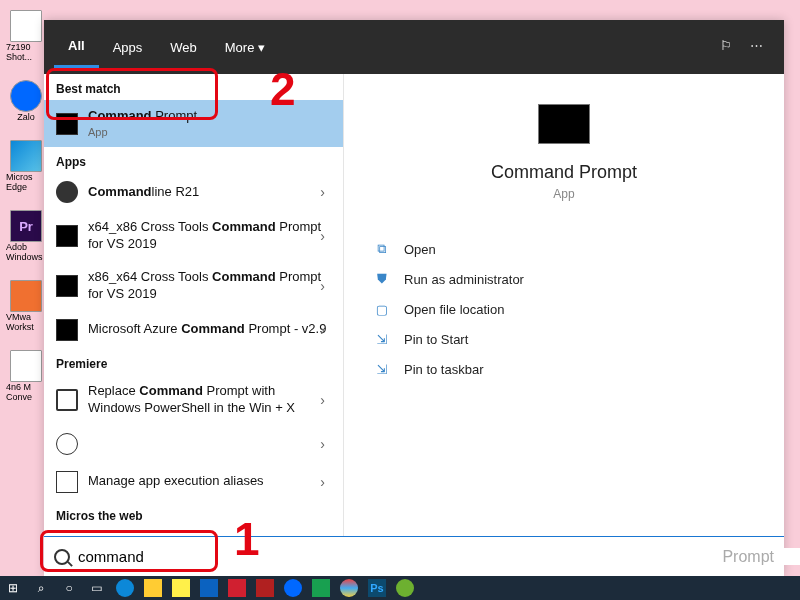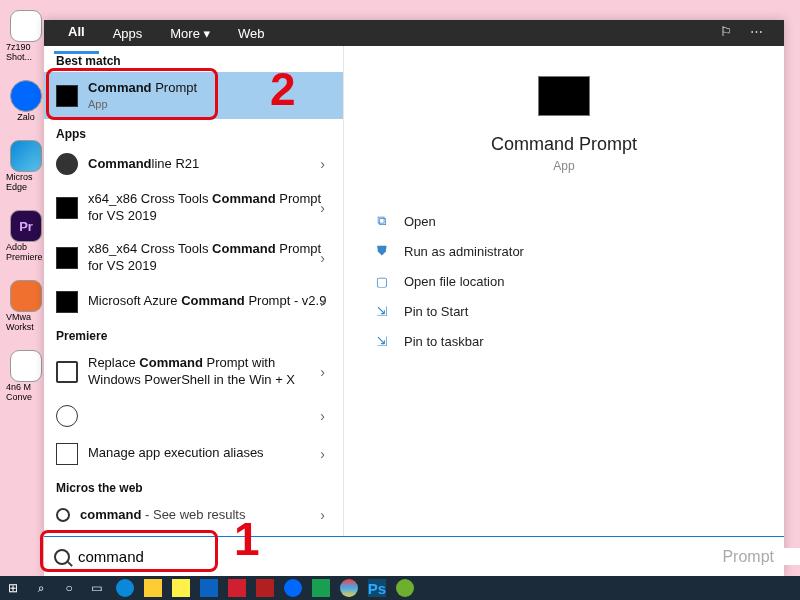--- a/index.html
+++ b/index.html
@@ -1,24 +1,24 @@
 <!DOCTYPE html>
 <html><head>
 <meta charset="utf-8">
 <style>
 *{box-sizing:border-box;margin:0;padding:0;font-family:"Segoe UI",Arial,sans-serif}
 body{width:800px;height:600px;background:#f9cdd9;overflow:hidden;position:relative}
 .desktop-icons{position:absolute;left:6px;top:10px;display:flex;flex-direction:column;gap:18px}
 .dicon{width:40px;display:flex;flex-direction:column;align-items:center;font-size:9px;color:#000}
-.dicon .sq{width:32px;height:32px;background:#fff;border:1px solid #999;border-radius:9px}
+.dicon .sq{width:32px;height:32px;background:#fff;border:1px solid #999;border-radius:1px}
 .dicon.edge .sq{background:linear-gradient(135deg,#0c88d8,#59c2e8)}
 .dicon.pr .sq{background:#2a0a4a;color:#d9a9ff;font-weight:bold;font-size:13px;display:flex;align-items:center;justify-content:center}
 .dicon.vm .sq{background:#f07030}
 .search-panel{position:absolute;left:44px;top:20px;width:740px;height:556px;background:#fff;display:flex;flex-direction:column;box-shadow:0 0 10px rgba(0,0,0,.2)}
-.top-tabs{height:26px;background:#2c2c2c;display:flex;align-items:center;padding:0 10px;color:#fff;font-size:13px}
+.top-tabs{height:54px;background:#2c2c2c;display:flex;align-items:center;padding:0 10px;color:#fff;font-size:13px}
 .top-tabs .tab{padding:0 14px;height:42px;display:flex;align-items:center;cursor:pointer}
 .top-tabs .tab.active{border-bottom:3px solid #2f8de4;font-weight:600}
 .top-tabs .spacer{flex:1}
 .top-tabs .ricon{width:18px;height:18px;margin:0 6px}
 .panel-body{flex:1;display:flex;min-height:0}
 .left-col{width:300px;overflow-y:auto;font-size:13px;color:#111;border-right:1px solid #e5e5e5}
 .section-label{font-weight:700;font-size:12px;padding:8px 12px 4px}
 .result{display:flex;align-items:center;padding:8px 12px;gap:10px;cursor:pointer;position:relative}
 .result.selected{background:#a3cdee}
 .result .ico{width:22px;height:22px;background:#000;flex-shrink:0}
@@ -61,38 +61,38 @@
   <div class="dicon">
       <div class="sq" style="background:#0068ff;border-radius:50%"></div>
       <span>Zalo</span>
     </div>
   <div class="dicon edge">
       <div class="sq"></div>
       <span>Micros Edge</span>
     </div>
   <div class="dicon pr">
       <div class="sq">Pr</div>
-      <span>Adob Premiere</span>
+      <span>Adob Windows</span>
     </div>
   <div class="dicon vm">
       <div class="sq"></div>
       <span>VMwa Workst</span>
     </div>
   <div class="dicon">
       <div class="sq"></div>
       <span>4n6 M Conve</span>
     </div>
 </div>
 
 <div class="search-panel">
   <div class="top-tabs">
     <div class="tab active">All</div>
     <div class="tab">Apps</div>
+    <div class="tab">Web</div>
     <div class="tab"><span>More</span>&nbsp;▾</div>
-    <div class="tab">Web</div>
     <div class="spacer"></div>
     <div class="ricon" style="color:#fff">⚐</div>
     <div class="ricon" style="color:#fff">⋯</div>
   </div>
 
   <div class="panel-body">
     <div class="left-col">
       <div class="section-label">Best match</div>
       <div class="result selected">
         <div class="ico cmd"></div>
@@ -196,15 +196,15 @@
   <div class="tb">▭</div>
   <div class="tb round" style="background:#0c88d8"></div>
   <div class="tb" style="background:#ffcc33"></div>
   <div class="tb" style="background:#fff04a"></div>
   <div class="tb" style="background:#0b62c0"></div>
   <div class="tb" style="background:#d02030"></div>
   <div class="tb" style="background:#b02020"></div>
   <div class="tb round" style="background:#0068ff"></div>
   <div class="tb" style="background:#18a050"></div>
   <div class="tb round" style="background:linear-gradient(#e44,#4ae,#ec4)"></div>
-  <div class="tb" style="background:#0c4a6e;color:#31a8ff;font-size:15px;font-weight:bold">Ps</div>
+  <div class="tb" style="background:#0c4a6e;color:#31a8ff;font-size:11px;font-weight:bold">Ps</div>
   <div class="tb round" style="background:#6db030"></div>
 </div>
 
 </body></html>

